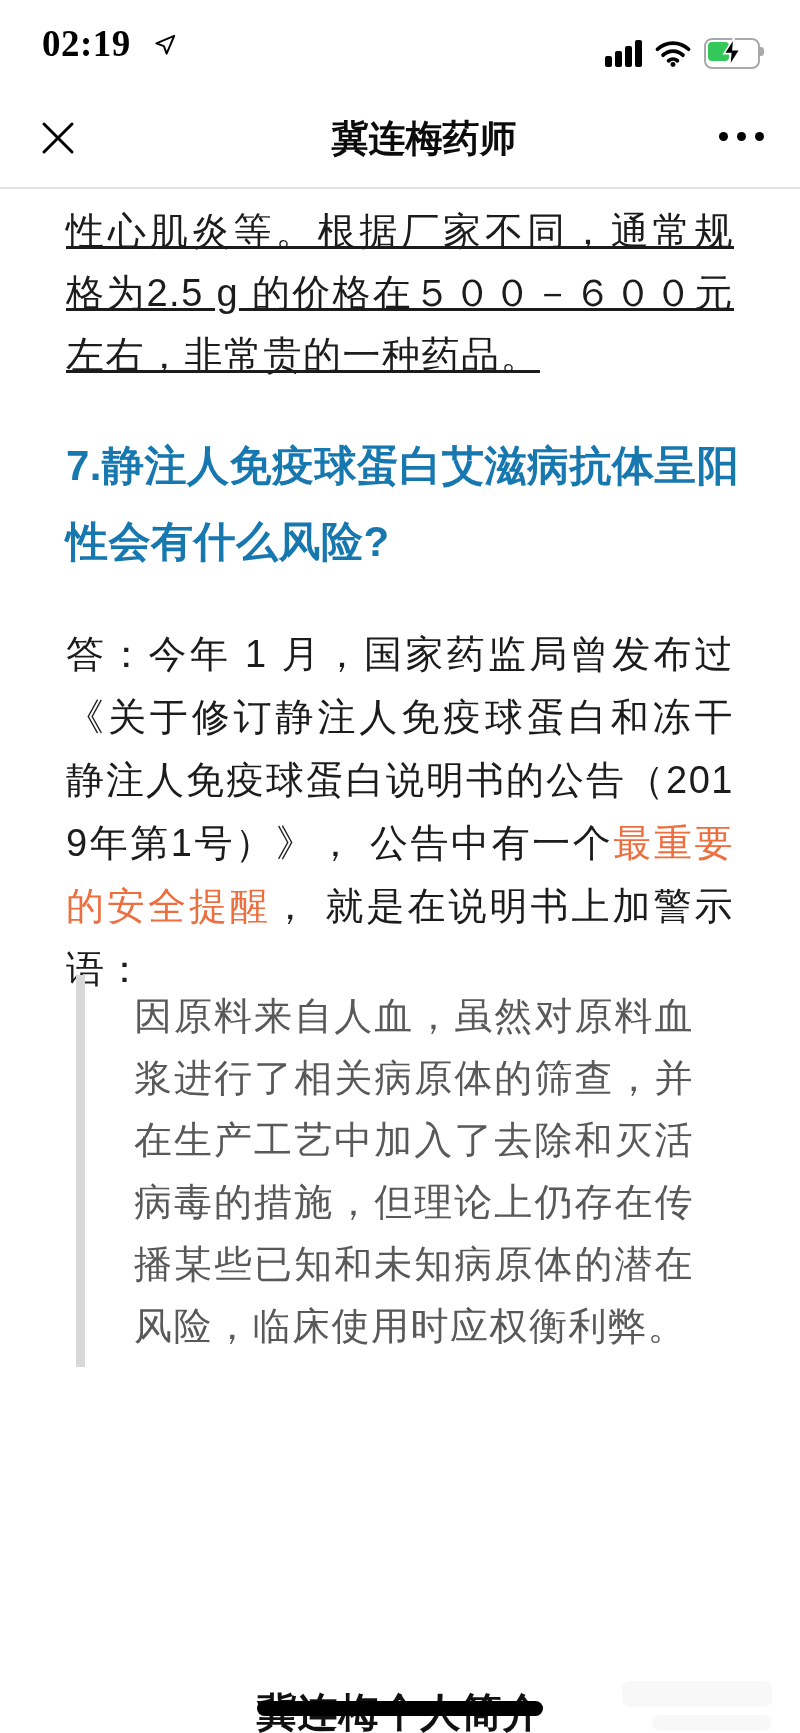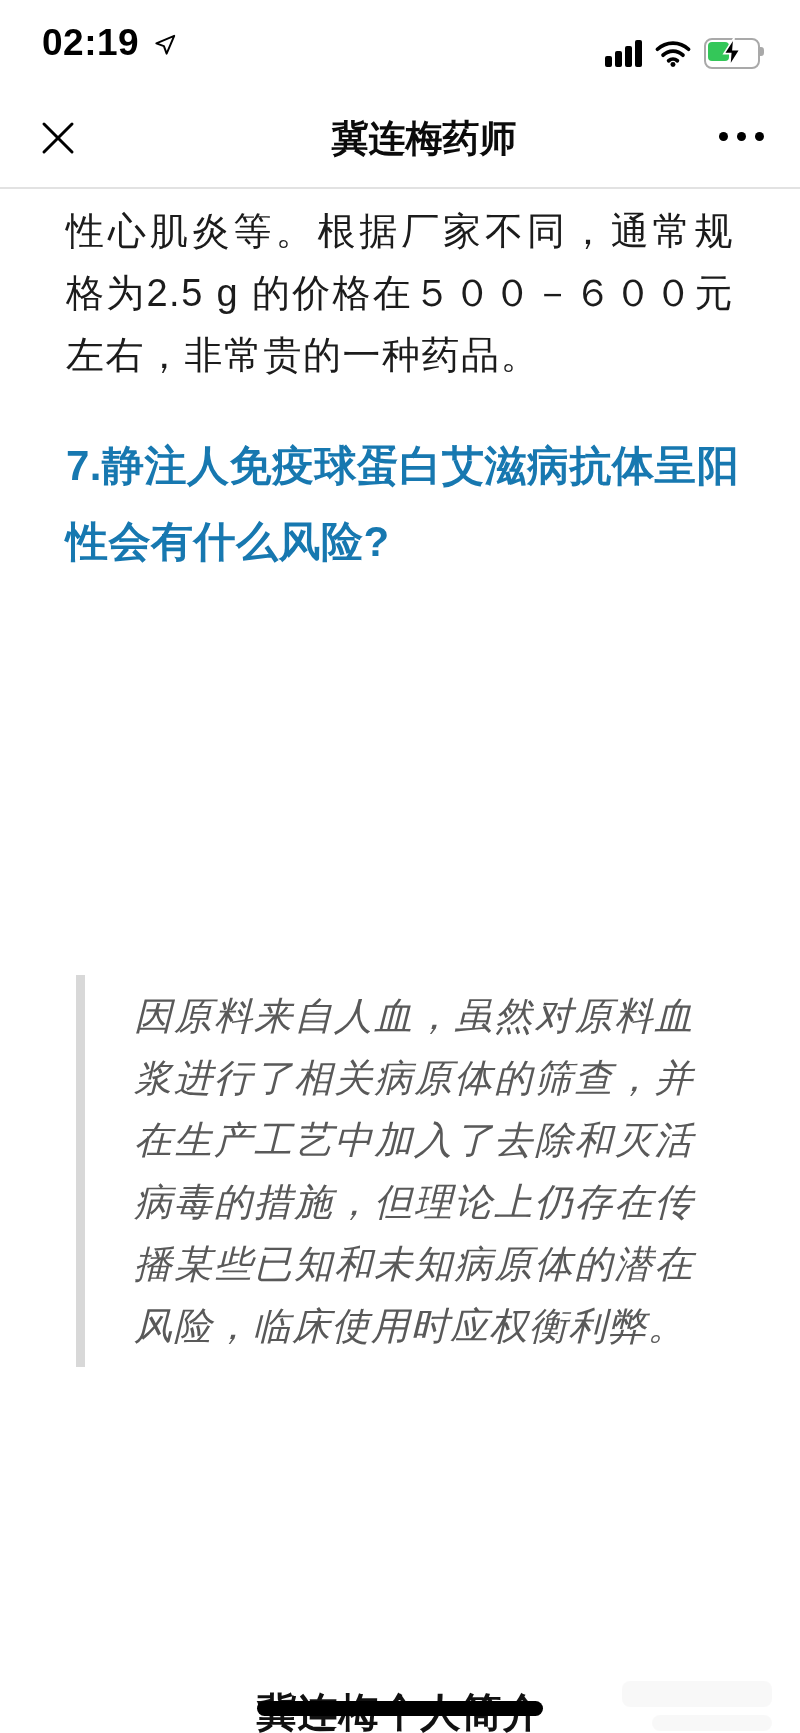--- a/index.html
+++ b/index.html
@@ -4,21 +4,21 @@
 <style>
   html,body{margin:0;padding:0;}
   body{
     width:800px;height:1733px;position:relative;overflow:hidden;
     background:#ffffff;
     font-family:"Liberation Sans","DejaVu Sans",sans-serif;
     -webkit-font-smoothing:antialiased;
   }
   
   .status-bar{position:absolute;top:0;left:0;right:0;height:90px;background:#fff;}
-  .sb-time{position:absolute;left:42px;top:22px;font-size:37px;font-weight:700;color:#000;letter-spacing:0.5px;}
+  .sb-time{position:absolute;left:42px;top:22px;font-size:37px;font-weight:700;color:#000;letter-spacing:0.5px;font-family:Liberation Serif, serif;}
   .sb-loc{position:absolute;left:152px;top:32px;width:26px;height:26px;}
   .sb-right{position:absolute;right:34px;top:38px;display:flex;align-items:flex-end;gap:12px;}
   .sig{display:flex;align-items:flex-end;gap:3px;height:28px;}
   .sig span{display:block;width:7px;background:#000;border-radius:2px;}
   .sig .b1{height:11px}.sig .b2{height:16px}.sig .b3{height:21px}.sig .b4{height:27px}
   .wifi{width:38px;height:28px;}
   .batt{position:relative;width:62px;height:29px;}
   .batt .shell{position:absolute;left:0;top:0;width:52px;height:27px;border:2px solid #a9a9a9;border-radius:8px;}
   .batt .fill{position:absolute;left:4px;top:4px;width:21px;height:19px;border-radius:4px;background:var(--green);}
   .batt .nub{position:absolute;right:2px;top:9px;width:4px;height:9px;background:#a9a9a9;border-radius:0 3px 3px 0;}
@@ -26,28 +26,28 @@
   
   .nav-bar{position:absolute;top:90px;left:0;right:0;height:97px;background:#fff;border-bottom:2px solid #e2e2e2;z-index:5;}
   .nav-close{position:absolute;left:36px;top:26px;width:44px;height:44px;cursor:pointer;}
   .nav-title{position:absolute;left:0;right:0;top:24px;text-align:center;font-size:37px;font-weight:700;color:#0b0b0b;margin-left:48px;}
   .nav-more{position:absolute;right:36px;top:18px;height:56px;display:flex;align-items:center;gap:9px;cursor:pointer;}
   .nav-more i{display:block;width:9px;height:9px;border-radius:50%;background:#000;}
   
   .content{position:absolute;top:189px;left:0;right:0;height:1544px;overflow:hidden;background:#fff;}
   .para{position:absolute;left:66px;width:668px;font-size:38px;line-height:62px;
         letter-spacing:1.5px;text-align:justify;word-break:break-all;color:#1c1c1c;}
-  .p1{top:-27px;}
+  .p1{top:-27px;text-decoration:underline;}
   .heading{position:absolute;left:66px;width:676px;top:204px;font-size:42px;line-height:76px;
         font-weight:700;color:var(--blue);letter-spacing:0.5px;word-break:break-all;}
   .p2{top:396px;line-height:63px;}
   .hl{color:var(--orange);}
   .quote{position:absolute;left:36px;right:66px;top:748px;border-left:9px solid #d8d8d8;
         padding:10px 0 10px 49px;font-size:38px;line-height:62px;letter-spacing:1.5px;
-        text-align:justify;word-break:break-all;color:#595959;font-style:italic;}
+        text-align:justify;word-break:break-all;color:#595959;}
   .conclusion{position:absolute;left:66px;width:676px;top:1172px;font-size:38px;line-height:65px;
         font-weight:700;color:var(--orange);letter-spacing:1px;text-align:justify;word-break:break-all;}
   
   .footer-label{position:absolute;left:0;right:0;top:1496px;text-align:center;
         font-size:40px;font-weight:700;color:#111;letter-spacing:1px;z-index:2;}
   .home-indicator{position:absolute;left:50%;top:1512px;transform:translateX(-50%);
         width:286px;height:15px;border-radius:8px;background:#000;z-index:3;cursor:grab;}
   .watermark{position:absolute;right:18px;top:1492px;width:160px;height:60px;opacity:.05;z-index:1;}
   .watermark i{display:block;background:#888;border-radius:8px;}
   .watermark .w1{width:150px;height:26px;margin-bottom:8px;}
@@ -103,20 +103,21 @@
       <i></i>
   </div>
 </div>
 
 <div class="content">
 
   <p class="para p1">性心肌炎等。根据厂家不同，通常规格为2.5 g 的价格在５００－６００元左右，非常贵的一种药品。</p>
 
   <h2 class="heading">7.静注人免疫球蛋白艾滋病抗体呈阳性会有什么风险?</h2>
 
+  <p class="para p2"><span>答：今年 1 月，国家药监局曾发布过《关于修订静注人免疫球蛋白和冻干静注人免疫球蛋白说明书的公告（2019年第1号）》， 公告中有一个</span><span class="hl">最重要的安全提醒</span><span>， 就是在说明书上加警示语：</span></p>
 
   <blockquote class="quote">因原料来自人血，虽然对原料血浆进行了相关病原体的筛查，并在生产工艺中加入了去除和灭活病毒的措施，但理论上仍存在传播某些已知和未知病原体的潜在风险，临床使用时应权衡利弊。</blockquote>
 
 
   <div class="footer-label">冀连梅个人简介</div>
 
   <div class="watermark">
       <i class="w1"></i>
       <i class="w2"></i>
     </div>

